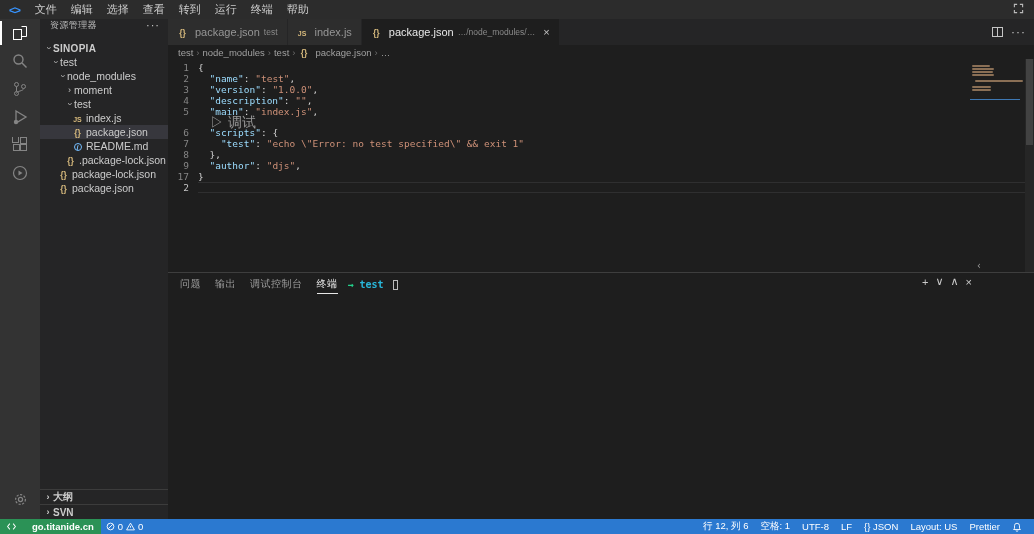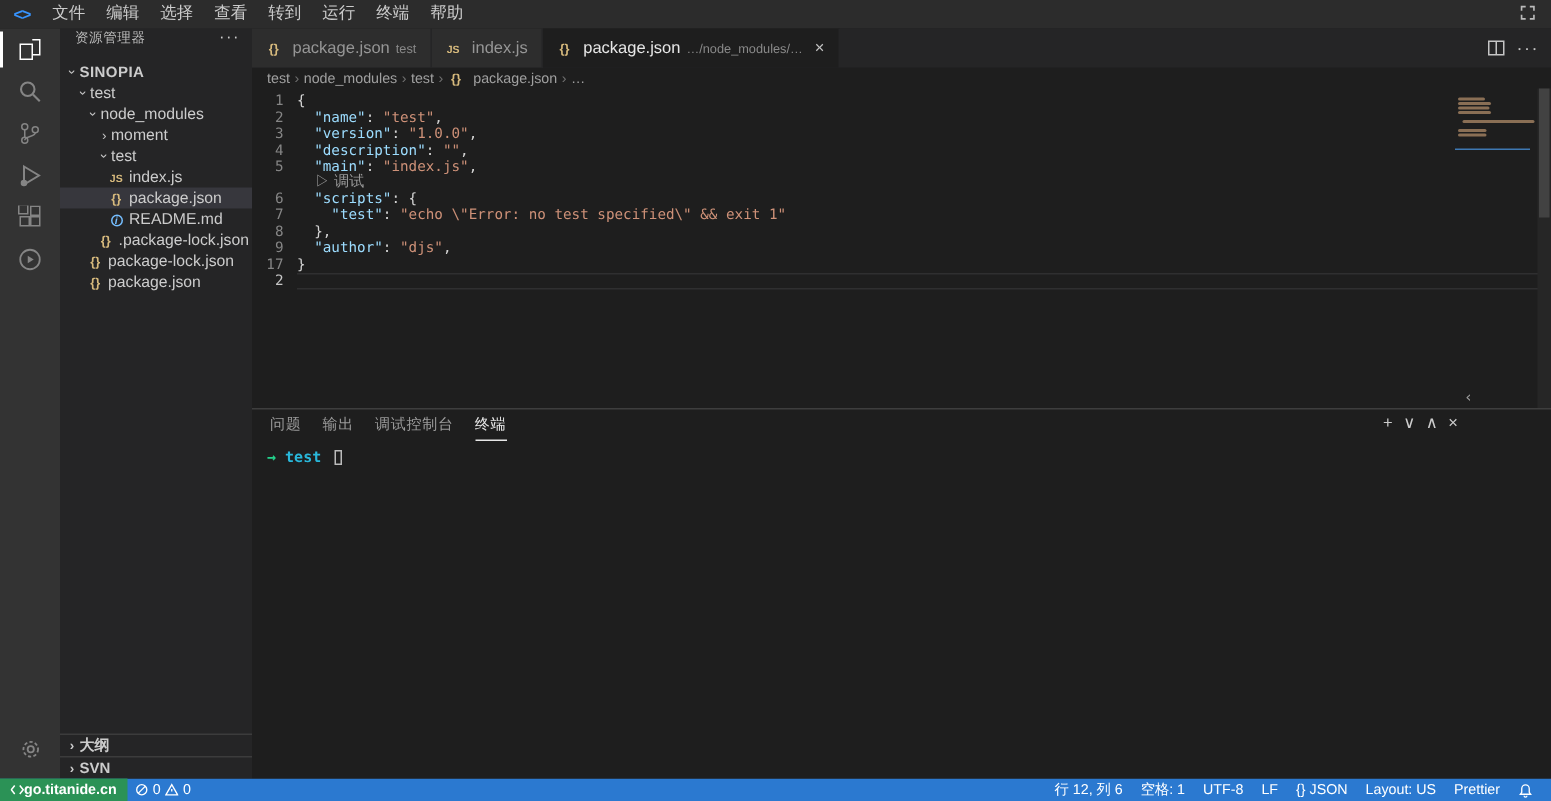--- a/index.html
+++ b/index.html
@@ -54,48 +54,48 @@
   .breadcrumb { height:14px; display:flex; align-items:center; font-size:9.5px; color:#a0a0a0; padding-left:10px; gap:3px; flex:none; white-space:nowrap; }
   .breadcrumb .sep { color:#6f6f6f; }
 
   .editor { position:relative; height:213px; flex:none; font-family:"DejaVu Sans Mono","Liberation Mono",monospace; font-size:9.5px; padding-top:3px; }
   .line { display:flex; height:11px; line-height:11px; white-space:pre; }
   .line .num { width:30px; flex:none; text-align:right; padding-right:9px; color:#858585; }
   .line.current .num { color:#c6c6c6; }
   .line.current .code-body { box-shadow: inset 0 1px #2f2f30, inset 0 -1px #2f2f30; }
   .code-body { flex:1; }
   .tk-p { color:#d4d4d4; } .tk-k { color:#9cdcfe; } .tk-s { color:#ce9178; }
-  .lens { height:10px; line-height:10px; font-size:10px; color:#999999; padding-left:42px; font-family:"Liberation Sans",sans-serif; cursor:pointer; }
+  .lens { height:10px; line-height:10px; font-size:14px; color:#999999; padding-left:42px; font-family:"Liberation Sans",sans-serif; cursor:pointer; }
   .minimap { position:absolute; top:3px; right:14px; width:50px; }
   .mm-bar { height:2px; margin-bottom:1px; border-radius:1px; }
   .mm-slider { margin-top:2px; height:1px; background:#3e78b3; }
   .ed-scrollbar { position:absolute; top:0; right:0; width:9px; height:100%; background:#262626; }
   .ed-scrollbar .thumb { position:absolute; top:0; left:1px; width:7px; height:86px; background:rgba(121,121,121,.35); }
   .ed-chevron { position:absolute; right:52px; bottom:1px; color:#9a9a9a; font-size:10px; }
 
   
-  .panel { flex:1; border-top:1px solid #3e3e3e; position:relative; display:flex; flex-direction:column; }
+  .panel { flex:1; border-top:1px solid #3e3e3e; position:relative; display:flex; flex-direction:row; }
   .panel-tabs { height:21px; display:flex; align-items:center; gap:14px; padding-left:12px; font-size:10px; color:#9b9b9b; letter-spacing:.5px; }
   .ptab { height:21px; line-height:21px; cursor:default; }
   .ptab.active { color:#e7e7e7; border-bottom:1px solid #e7e7e7; }
   .panel-toolbar { position:absolute; top:2px; right:62px; display:flex; gap:7px; color:#cccccc; font-size:11px; align-items:center; }
   .panel-toolbar span { cursor:pointer; }
   .term-body { flex:1; display:flex; }
   .term-out { flex:1; padding:6px 0 16px 10px; font-family:"DejaVu Sans Mono","Liberation Mono",monospace; font-size:10px; color:#cccccc; }
   .t-arrow { color:#23d18b; font-weight:bold; }
   .t-cwd { color:#29b8db; font-weight:bold; }
   .t-cursor { display:inline-block; width:5px; height:10px; border:1px solid #bbbbbb; vertical-align:middle; margin-left:3px; }
   .term-list { width:74px; flex:none; padding-top:4px; }
   .term-row { height:15px; display:flex; align-items:center; gap:4px; font-size:9.5px; color:#cccccc; padding-left:5px; cursor:default; white-space:nowrap; }
   .term-row.selected { background:#37373d; }
   .term-ic { width:9px; height:9px; border:1px solid #bfbfbf; border-radius:1px; font-size:7px; line-height:8px; text-align:center; color:#bfbfbf; flex:none; }
 
   
   .statusbar { height:15px; background:#2b79d0; display:flex; align-items:center; color:#ffffff; font-size:9.5px; }
-  .remote-badge { height:15px; background:#2b9256; display:flex; align-items:center; gap:0; padding:0 7px; font-weight:bold; }
+  .remote-badge { height:15px; background:#2b9256; display:flex; align-items:center; gap:16px; padding:0 7px; font-weight:bold; }
   .sb-item { display:flex; align-items:center; gap:3px; padding:0 5px; cursor:default; }
   .sb-right { margin-left:auto; display:flex; align-items:center; gap:6px; padding-right:9px; }
   .sb-right .sb-item { padding:0 3px; }
   svg { display:block; }
 </style>
 </head>
 <body>
 
 <div id="screen">
 

